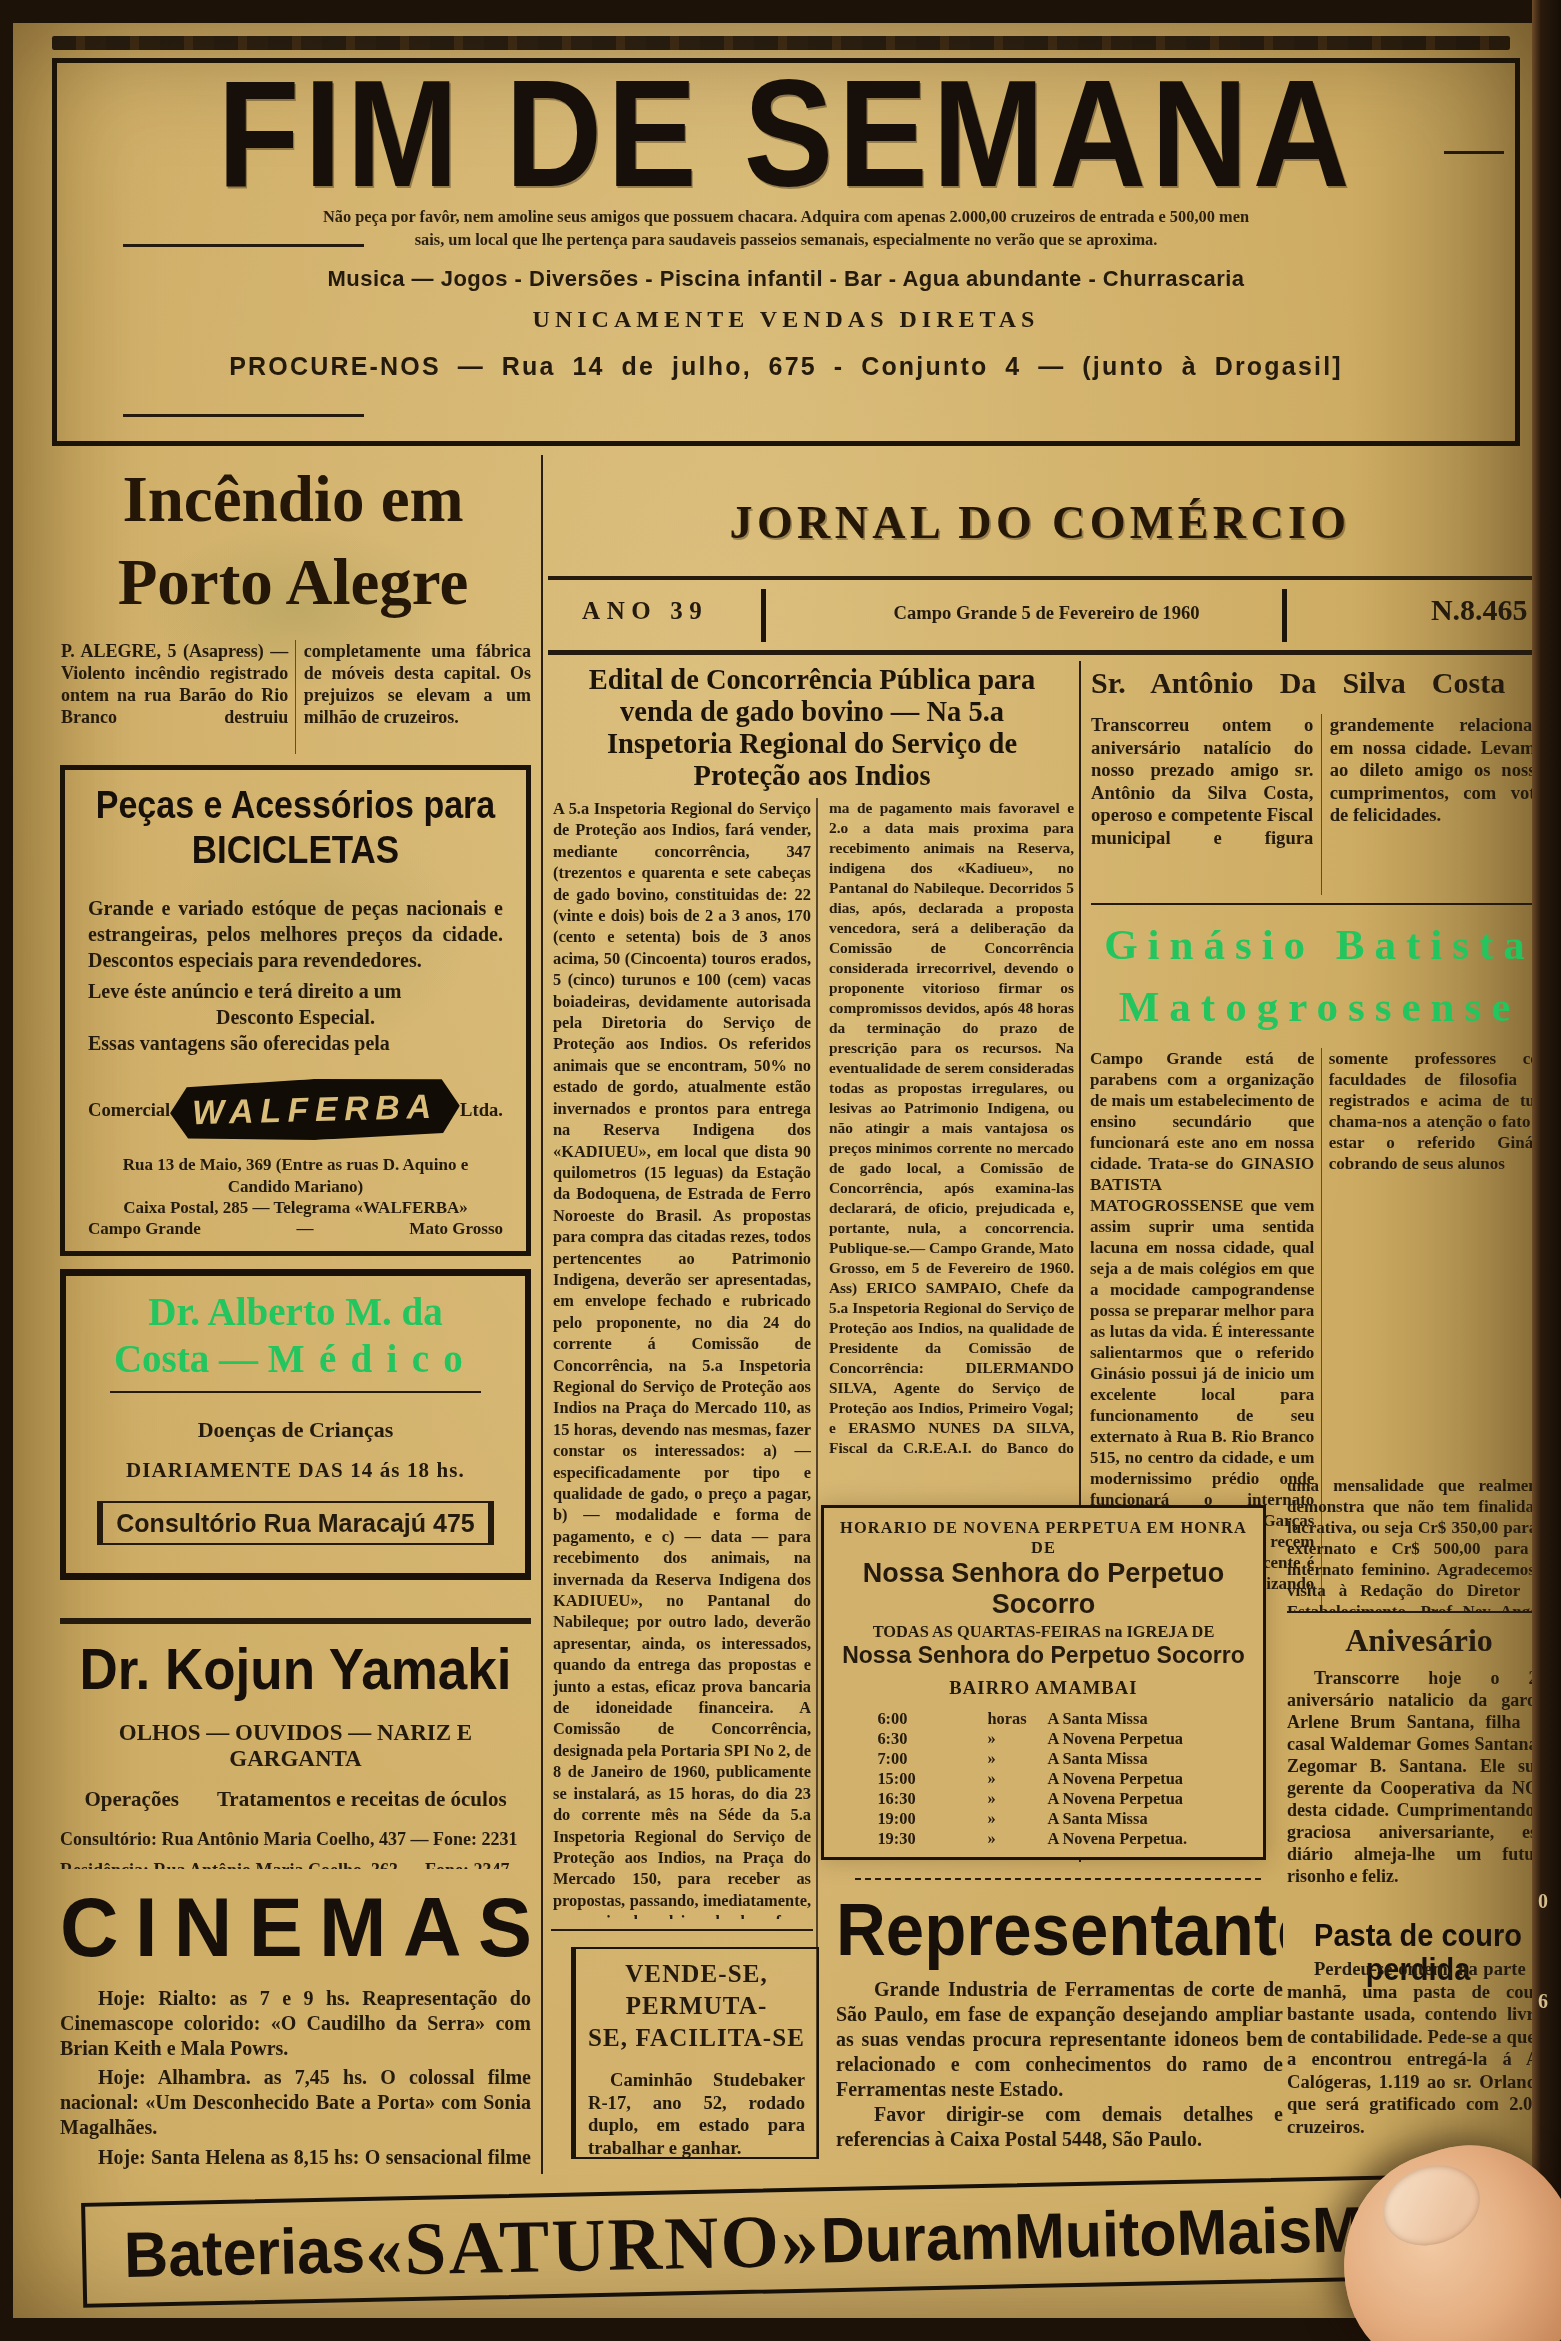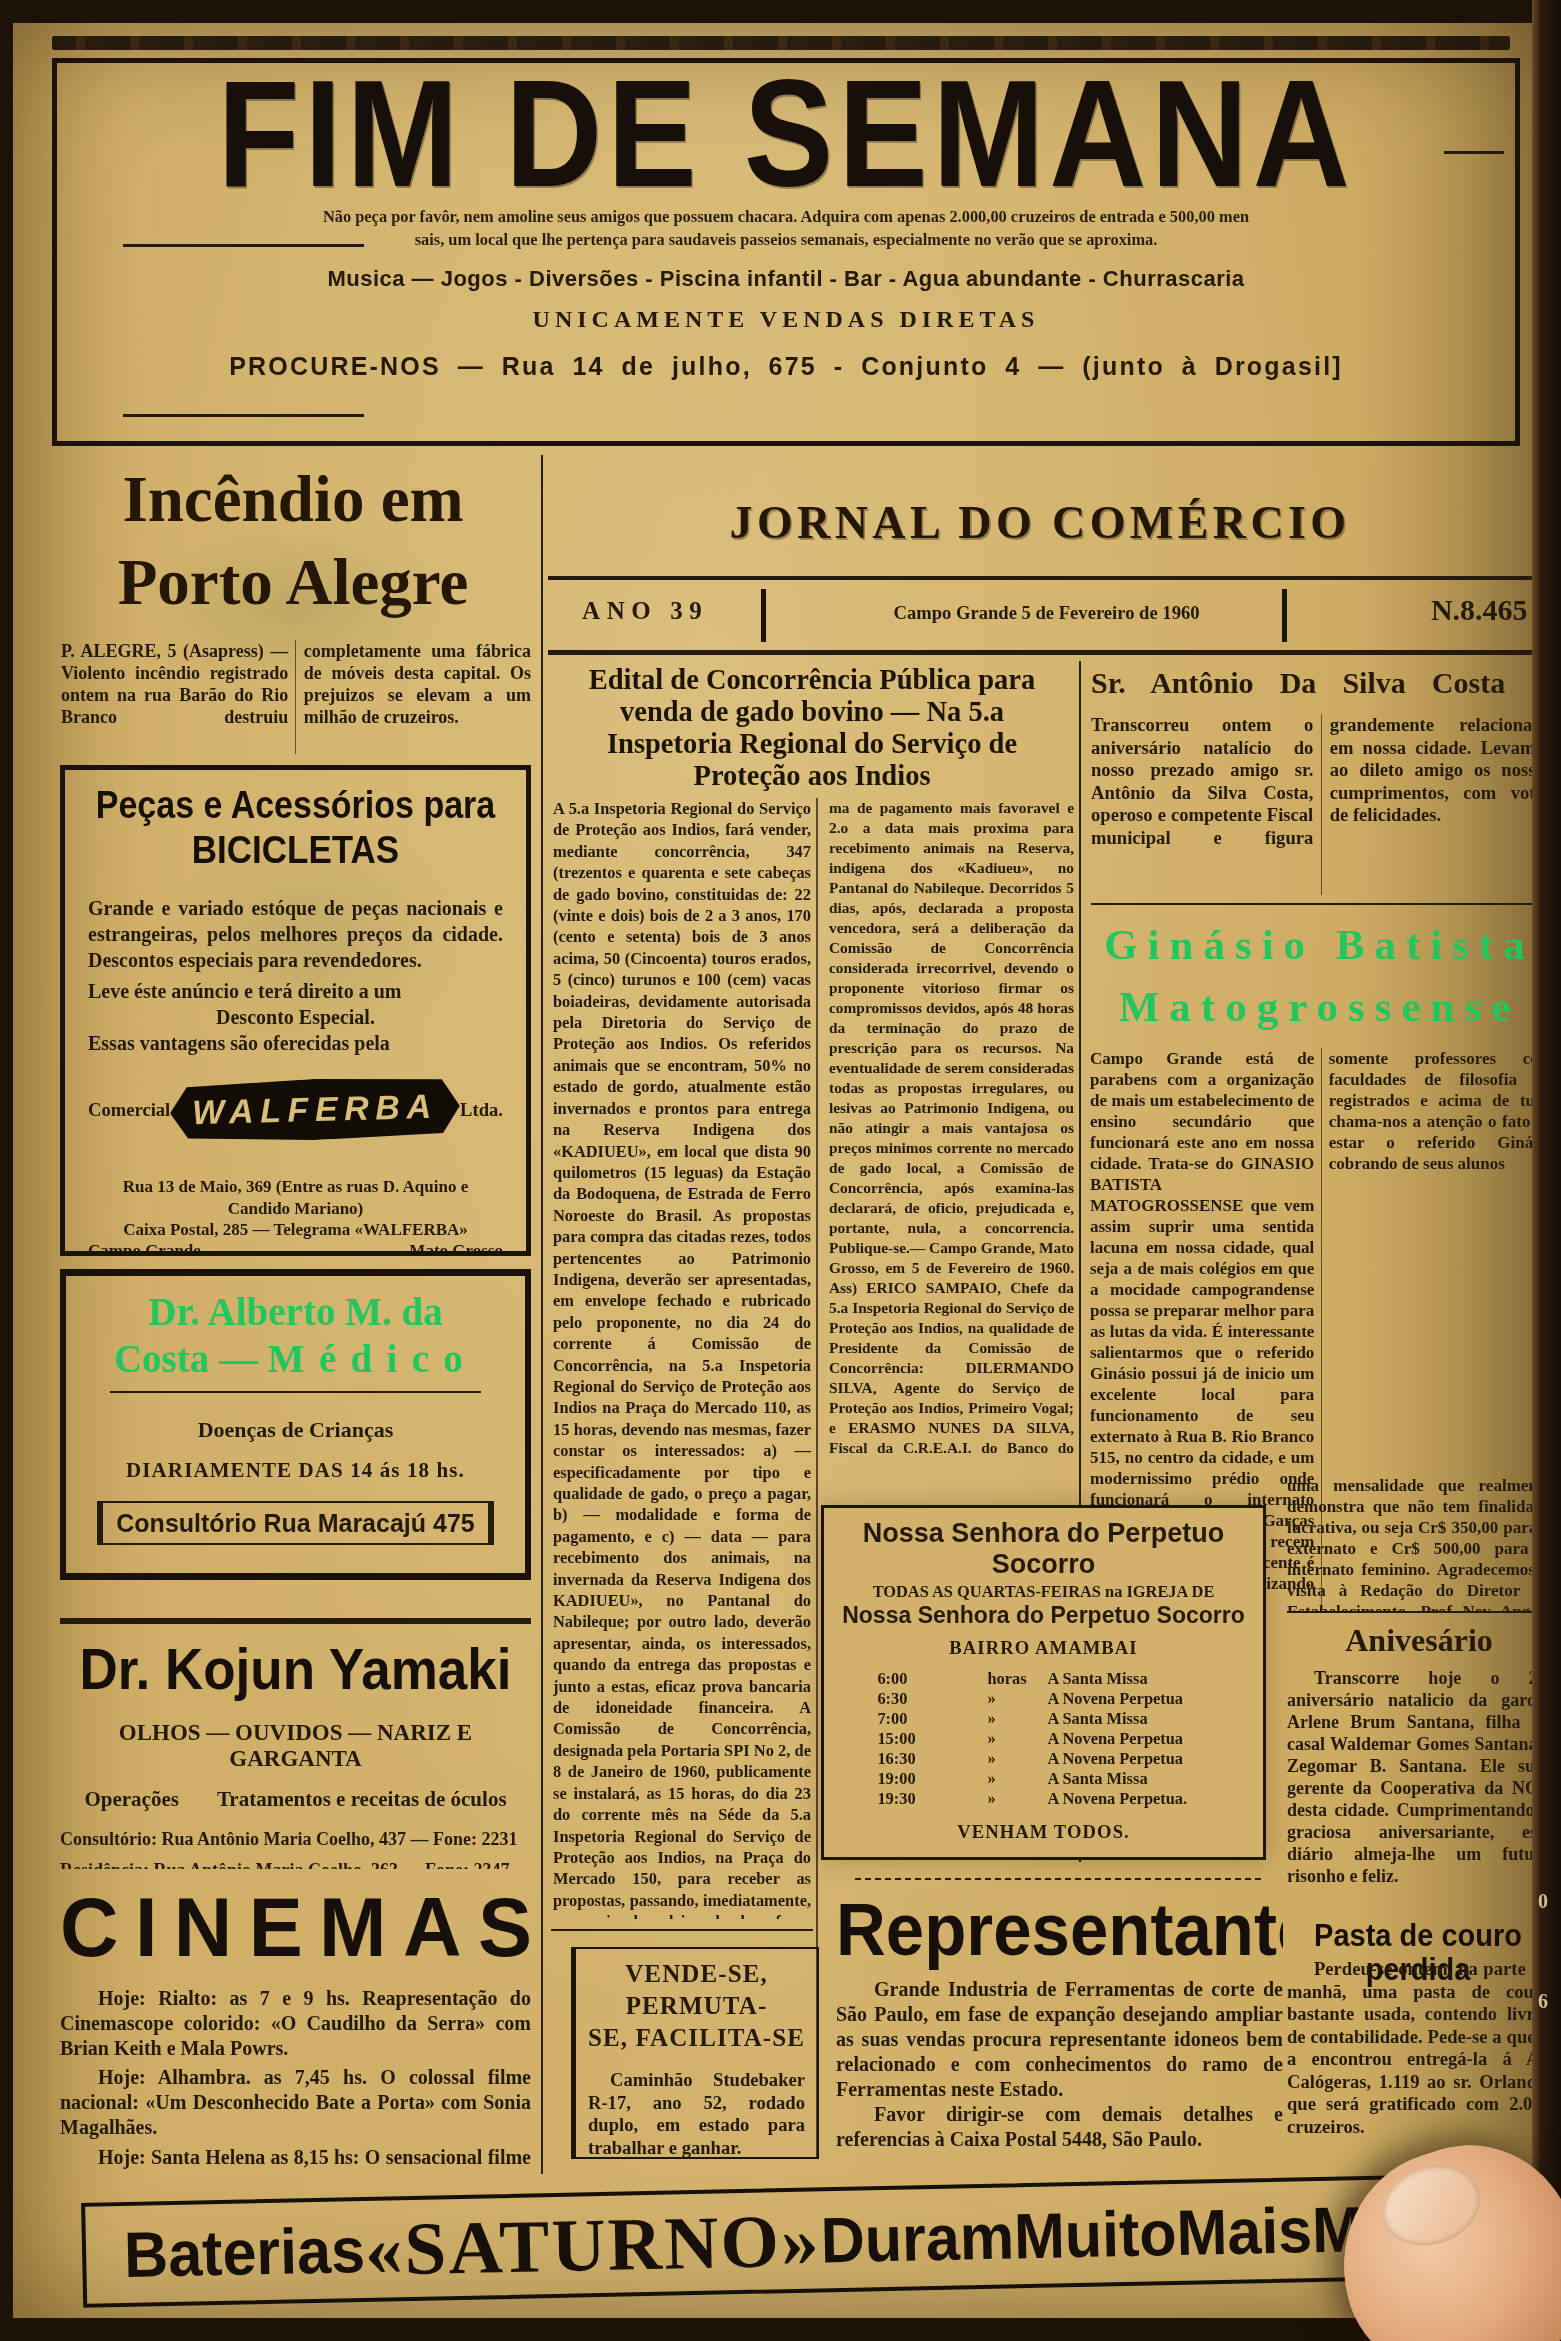--- a/index.html
+++ b/index.html
@@ -154,21 +154,21 @@
   <div class="bike-p" style="margin-top:5.5px;">Leve éste anúncio e terá direito a um</div>
   <div class="bike-p" style="text-align:center;">Desconto Especial.</div>
   <div class="bike-p">Essas vantagens são oferecidas pela</div>
   <div class="logo-row">
     <span style="font-size:18.6px;font-weight:800;">Comercial</span>
     <span class="swoosh">
         <span>WALFERBA</span>
       </span>
     <span style="font-size:18.6px;font-weight:800;">Ltda.</span>
   </div>
-  <div class="bike-addr" style="margin-top:36px;">Rua 13 de Maio, 369 (Entre as ruas D. Aquino e</div>
+  <div class="bike-addr" style="margin-top:14px;">Rua 13 de Maio, 369 (Entre as ruas D. Aquino e</div>
   <div class="bike-addr">Candido Mariano)</div>
   <div class="bike-addr">Caixa Postal, 285 — Telegrama «WALFERBA»</div>
   <div style="display:flex;justify-content:space-between;font-size:17px;font-weight:600;">
     <span>Campo Grande</span>
     <span>—</span>
     <span>Mato Grosso</span>
   </div>
 </div>
 
 <div class="block alb-box">
@@ -218,20 +218,21 @@
 <div class="block edi-h">
   <div>Edital de Concorrência Pública para</div>
   <div>venda de gado bovino — Na 5.a</div>
   <div>Inspetoria Regional do Serviço de</div>
   <div>Proteção aos Indios</div>
 </div>
 <div class="block edi-col just" style="left:553px;top:798px;width:258px;height:1121px;">A 5.a Inspetoria Regional do Serviço de Proteção aos Indios, fará vender, mediante concorrência, 347 (trezentos e quarenta e sete cabeças de gado bovino, constituidas de: 22 (vinte e dois) bois de 2 a 3 anos, 170 (cento e setenta) bois de 3 anos acima, 50 (Cincoenta) touros erados, 5 (cinco) turunos e 100 (cem) vacas boiadeiras, devidamente autorisada pela Diretoria do Serviço de Proteção aos Indios. Os referidos animais que se encontram, 50% no estado de gordo, atualmente estão invernados e prontos para entrega na Reserva Indigena dos «KADIUEU», em local que dista 90 quilometros (15 leguas) da Estação da Bodoquena, de Estrada de Ferro Noroeste do Brasil. As propostas para compra das citadas rezes, todos pertencentes ao Patrimonio Indigena, deverão ser apresentadas, em envelope fechado e rubricado pelo proponente, no dia 24 do corrente á Comissão de Concorrência, na 5.a Inspetoria Regional do Serviço de Proteção aos Indios na Praça do Mercado 110, as 15 horas, devendo nas mesmas, fazer constar os interessados: a) — especificadamente por tipo e qualidade de gado, o preço a pagar, b) — modalidade e forma de pagamento, e c) — data — para recebimento dos animais, na invernada da Reserva Indigena dos KADIUEU», no Pantanal do Nabileque; por outro lado, deverão apresentar, ainda, os interessados, quando da entrega das propostas e junto a estas, eficaz prova bancaria de idoneidade financeira. A Comissão de Concorrência, designada pela Portaria SPI No 2, de 8 de Janeiro de 1960, publicamente se instalará, as 15 horas, do dia 23 do corrente mês na Séde da 5.a Inspetoria Regional do Serviço de Proteção aos Indios, na Praça do Mercado 150, para receber as propostas, passando, imediatamente, a examina-las, deixando de o fazer em relação as dos Proponentes que não apresentarem eficaz prova bancaria de idoneidade financeira. No caso em que haja empate, o mesmo será resolvido, levando-se em conta: 1.º — a modalidade e a for-</div>
 <div class="block edi-col just" style="left:829px;top:798px;width:245px;height:655px;font-size:15.4px;line-height:20px;">ma de pagamento mais favoravel e 2.o a data mais proxima para recebimento animais na Reserva, indigena dos «Kadiueu», no Pantanal do Nabileque. Decorridos 5 dias, após, declarada a proposta vencedora, será a deliberação da Comissão de Concorrência considerada irrecorrivel, devendo o proponente vitorioso firmar os compromissos devidos, após 48 horas da terminação do prazo de prescrição para os recursos. Na eventualidade de serem consideradas todas as propostas irregulares, ou lesivas ao Patrimonio Indigena, ou não atingir a mais vantajosa os preços minimos corrente no mercado de gado local, a Comissão de Concorrência, após examina-las declarará, de oficio, prejudicada e, portante, nula, a concorrencia. Publique-se.— Campo Grande, Mato Grosso, em 5 de Fevereiro de 1960. Ass) ERICO SAMPAIO, Chefe da 5.a Inspetoria Regional do Serviço de Proteção aos Indios, na qualidade de Presidente da Comissão de Concorrência: DILERMANDO SILVA, Agente do Serviço de Proteção aos Indios, Primeiro Vogal; e ERASMO NUNES DA SILVA, Fiscal da C.R.E.A.I. do Banco do Brasil S/A, segundo Vogal —</div>
 
 <div class="block nov-box">
+  <div style="text-align:center;font-size:16.4px;font-weight:700;letter-spacing:1.1px;">HORARIO DE NOVENA PERPETUA EM HONRA DE</div>
   <div class="sans" style="text-align:center;font-size:27px;font-weight:800;line-height:31px;">Nossa Senhora do Perpetuo</div>
   <div class="sans" style="text-align:center;font-size:27px;font-weight:800;line-height:31px;">Socorro</div>
   <div style="text-align:center;font-size:16.4px;font-weight:700;margin-top:2.2px;">TODAS AS QUARTAS-FEIRAS na IGREJA DE</div>
   <div class="sans" style="text-align:center;font-size:23px;font-weight:800;line-height:27px;">Nossa Senhora do Perpetuo Socorro</div>
   <div style="text-align:center;font-size:18.6px;font-weight:800;margin-top:7.7px;letter-spacing:1.1px;">BAIRRO AMAMBAI</div>
   <div style="margin-top:10px;">
     <div class="nov-row">
         <span class="t">6:00</span>
         <span class="u">horas</span>
         <span>A Santa Missa</span>

